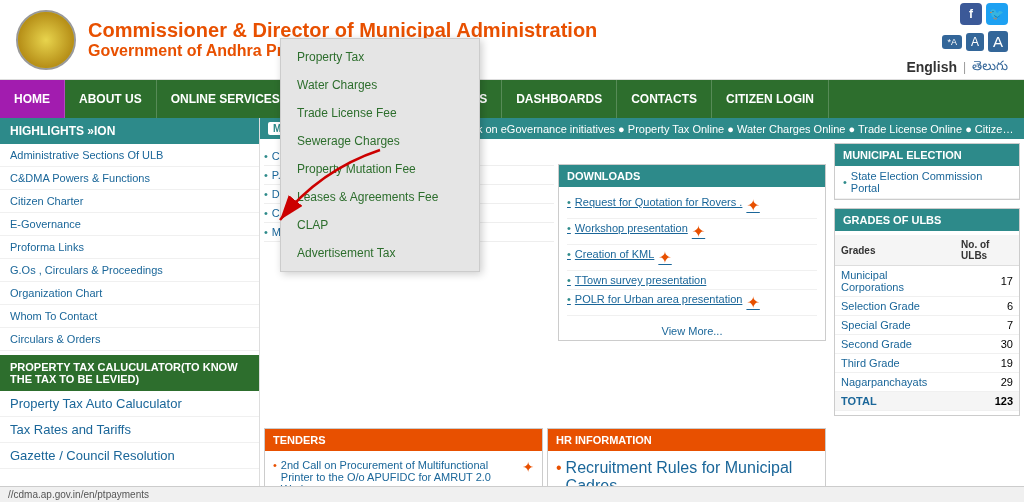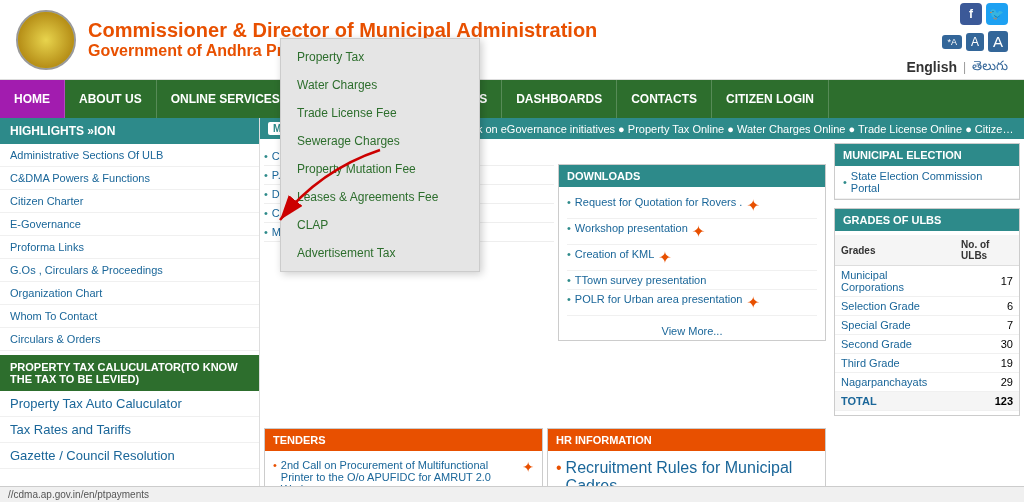--- a/index.html
+++ b/index.html
@@ -52,21 +52,21 @@
     .sidebar-item2 { padding: 5px 10px; font-size: 13px; color: #1a6699; cursor: pointer; border-bottom: 1px solid #f0f0f0; }
 
     
     .marquee-bar { background: #2d8a8a; color: #fff; padding: 4px 8px; font-size: 11px; display: flex; align-items: center; gap: 6px; }
     .marquee-label { background: #fff; color: #2d8a8a; padding: 1px 5px; font-weight: bold; font-size: 10px; border-radius: 2px; white-space: nowrap; }
     .marquee-text { white-space: nowrap; overflow: hidden; text-overflow: ellipsis; }
 
     .section-box { border: 1px solid #ccc; margin-bottom: 8px; margin-top: 21px; }
     .section-title { background: #2d8a8a; color: #fff; padding: 5px 8px; font-size: 11px; font-weight: bold; }
     .section-content { padding: 6px 8px; }
-    .section-item { font-size: 11px; color: #1a6699; padding: 3px 0; border-bottom: 1px solid #f0f0f0; cursor: pointer; display: flex; align-items: flex-start; gap: 4px; }
+    .section-item { font-size: 11px; color: #1a6699; padding: 3px 0; border-bottom: 1px solid #f0f0f0; cursor: pointer; display: flex; align-items: flex-start; gap: 4px; text-decoration: underline; }
     .section-item::before { content: '•'; color: #2d8a8a; flex-shrink: 0; }
     .view-more { text-align: center; padding: 3px 8px; font-size: 11px; color: #1a6699; cursor: pointer; }
 
     
     .right-panel { width: 190px; flex-shrink: 0; padding-left: 4px; }
     .right-section { border: 1px solid #ccc; margin-bottom: 8px; }
     .right-title { background: #2d8a8a; color: #fff; padding: 5px 8px; font-size: 11px; font-weight: bold; }
     .right-item { font-size: 11px; color: #1a6699; padding: 4px 8px; border-bottom: 1px solid #f0f0f0; cursor: pointer; display: flex; align-items: center; gap: 4px; }
     .right-item::before { content: '•'; color: #2d8a8a; }
 

